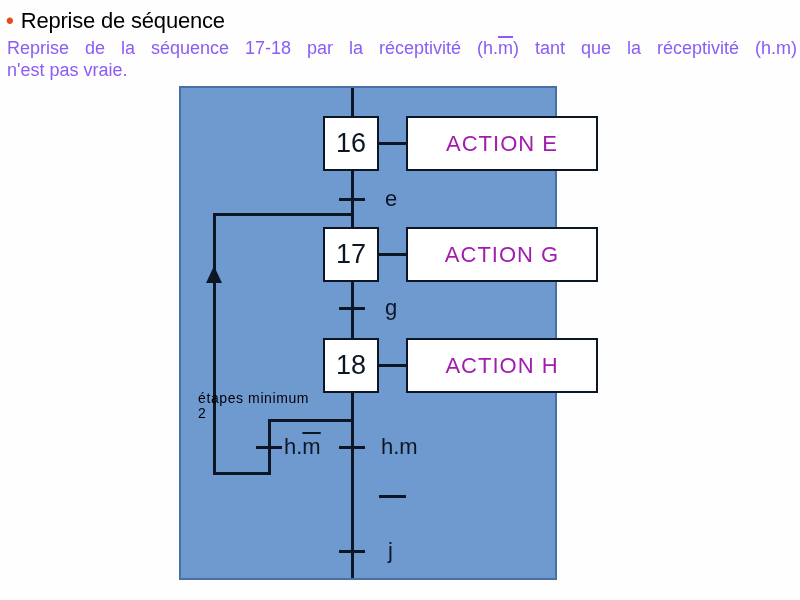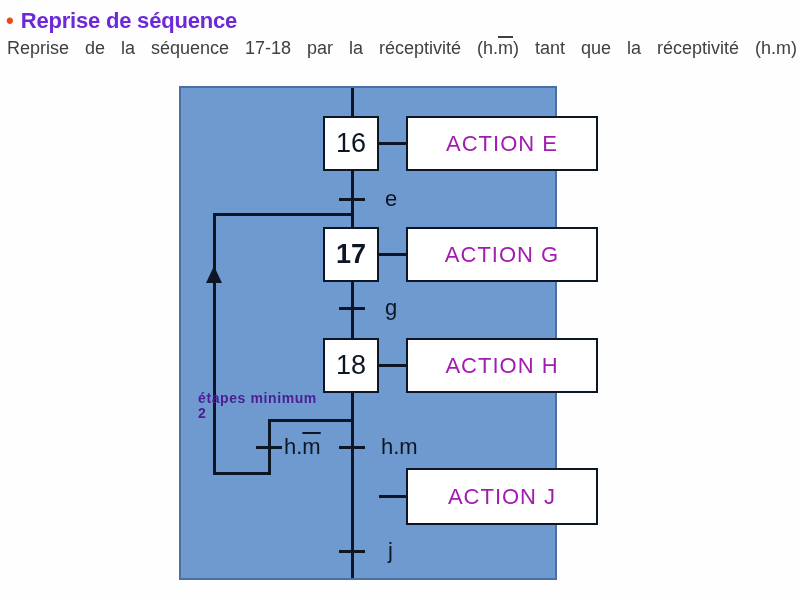--- a/index.html
+++ b/index.html
@@ -10,26 +10,26 @@
     color:#141414;
   }
   
   .title-row{
     position:absolute;left:6px;top:8px;display:flex;align-items:center;
   }
   .title-bullet{
     font-size:22px;line-height:24px;color:#e64a19;font-weight:bold;margin-right:7px;
   }
   .page-title{
-    font-size:22px;line-height:26px;font-weight:bold;color:#6d28d9;
+    font-size:22px;line-height:26px;font-weight:normal;color:#000000;
     letter-spacing:-0.2px;margin:0;
   }
   .description{
     position:absolute;left:7px;top:37px;width:790px;
-    font-size:18px;line-height:22px;color:#404040;
+    font-size:18px;line-height:22px;color:#8b5cf6;
   }
   .desc-line1{
     text-align:justify;text-align-last:justify;
   }
   .ovl{ text-decoration:overline; text-decoration-thickness:2px; }
   
   .panel{
     position:absolute;left:179px;top:86px;width:378px;height:494px;
     box-sizing:border-box;border:2px solid #4a6fa5;background:#6f9ad0;
   }
@@ -45,39 +45,40 @@
     background:#ffffff;border:2px solid #0d1624;
     display:flex;align-items:center;justify-content:center;
     font-size:22px;letter-spacing:1px;color:#a21caf;white-space:nowrap;
   }
   .t-label{
     position:absolute;height:30px;line-height:30px;
     font-size:22px;color:#0d1624;white-space:nowrap;
   }
   .annotation{
     position:absolute;left:17px;top:303px;
-    font-size:14px;line-height:15px;font-weight:bold;letter-spacing:0.6px;
-    color:#4c1d95;white-space:nowrap;
+    font-size:14px;line-height:15px;font-weight:normal;letter-spacing:0.6px;
+    color:#000000;white-space:nowrap;
   }
   .arrow-up{
     position:absolute;left:25px;top:178px;width:0;height:0;
     border-left:8px solid transparent;border-right:8px solid transparent;
     border-bottom:17px solid #0d1624;
   }
 </style>
 </head>
 <body>
 
 <div class="title-row">
   <span class="title-bullet">•</span>
   <h1 class="page-title">Reprise de séquence</h1>
 </div>
 
 <div class="description">
   <div class="desc-line1"><span>Reprise de la séquence 17-18 par la réceptivité (h.</span><span class="ovl">m</span><span>) tant que la réceptivité (h.m)</span></div>
+  <div class="desc-line2">n'est pas vraie.</div>
 </div>
 
 <div class="panel">
 
   <div class="ln" style="left:170px;top:0;width:3px;height:490px;"></div>
 
   <div class="ln" style="left:32px;top:125px;width:141px;height:3px;"></div>
   <div class="ln" style="left:32px;top:125px;width:3px;height:262px;"></div>
   <div class="ln" style="left:32px;top:384px;width:58px;height:3px;"></div>
   <div class="arrow-up"></div>
@@ -92,38 +93,35 @@
   <div class="ln" style="left:158px;top:462px;width:26px;height:3px;"></div>
 
   <div class="ln" style="left:198px;top:54px;width:27px;height:3px;"></div>
   <div class="ln" style="left:198px;top:165px;width:27px;height:3px;"></div>
   <div class="ln" style="left:198px;top:276px;width:27px;height:3px;"></div>
   <div class="ln" style="left:198px;top:407px;width:27px;height:3px;"></div>
 
   <div class="step-box" style="top:28px;">
       <span>16</span>
     </div>
-  <div class="step-box" style="top:139px;font-weight:bold;">
+  <div class="step-box" style="top:139px;">
       <span>17</span>
     </div>
   <div class="step-box" style="top:250px;">
       <span>18</span>
     </div>
 
   <div class="action-box" style="top:28px;">
       <span>ACTION E</span>
     </div>
   <div class="action-box" style="top:250px;">
       <span>ACTION H</span>
     </div>
   <div class="action-box" style="top:139px;">
       <span>ACTION G</span>
-    </div>
-  <div class="action-box" style="top:380px;height:57px;">
-      <span>ACTION J</span>
     </div>
 
   <div class="t-label" style="left:204px;top:96px;">e</div>
   <div class="t-label" style="left:204px;top:205px;">g</div>
   <div class="t-label" style="left:200px;top:344px;">h.m</div>
   <div class="t-label" style="left:207px;top:448px;">j</div>
   <div class="t-label" style="left:103px;top:344px;"><span>h.</span><span class="ovl">m</span></div>
 
   <div class="annotation">
     <div>étapes minimum</div>

